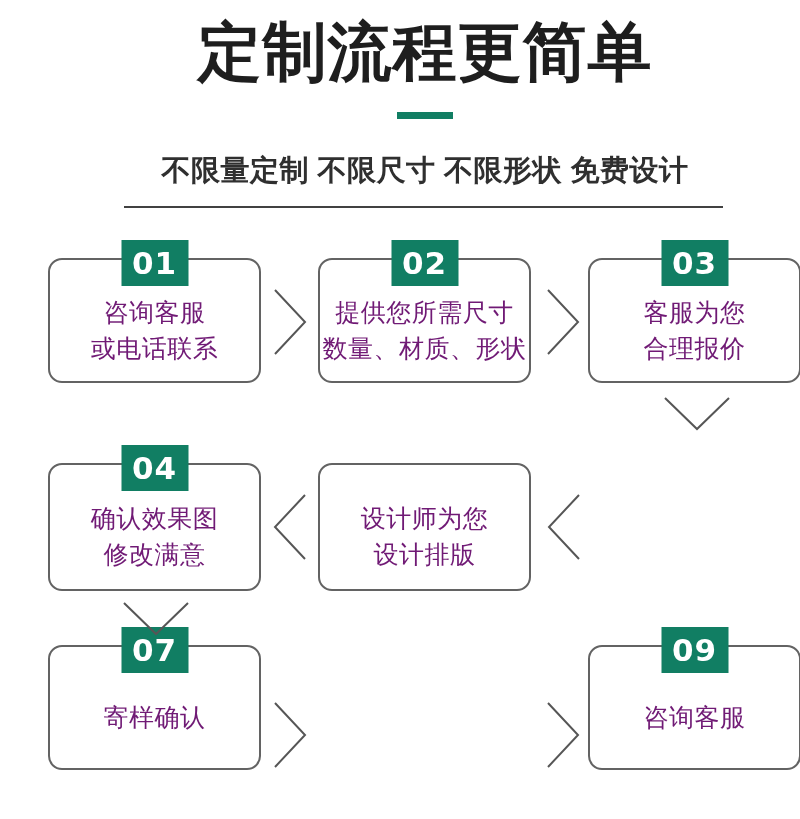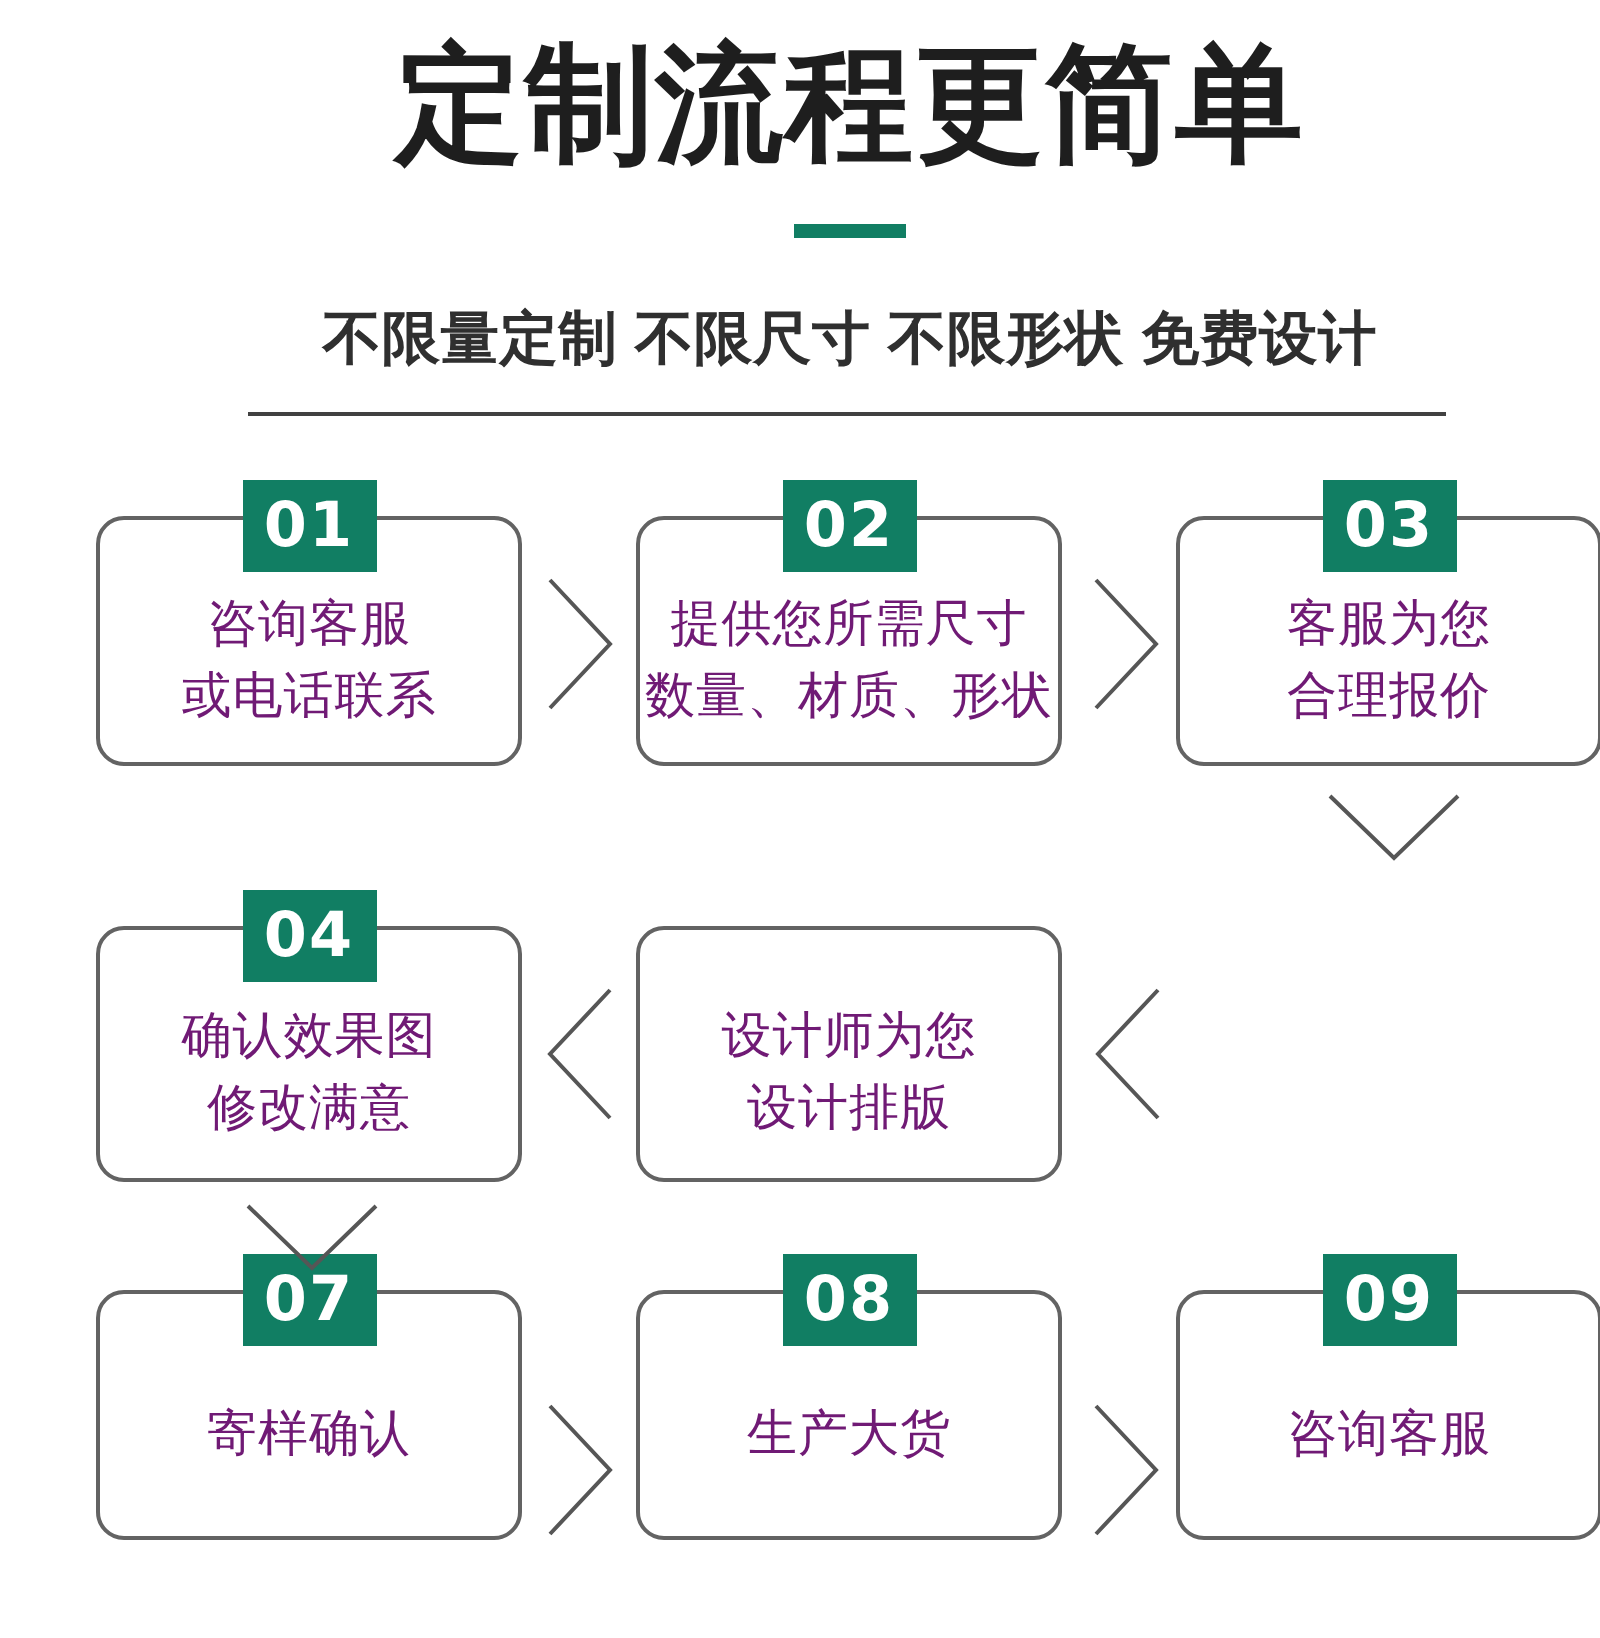--- a/index.html
+++ b/index.html
@@ -92,26 +92,20 @@
     <div class="step-text">设计师为您
 设计排版</div>
   </div>
 
   <div class="step c1 r3">
     <div class="badge">
         <span>07</span>
       </div>
     <div class="step-text">寄样确认</div>
   </div>
-  <div class="step c2 r3">
-    <div class="badge">
-        <span>08</span>
-      </div>
-    <div class="step-text">生产大货</div>
-  </div>
   <div class="step c3 r3">
     <div class="badge">
         <span>09</span>
       </div>
     <div class="step-text">咨询客服</div>
   </div>
 
   <div class="arrow" style="left:257px;top:288px;">
     <svg width="34" height="68" viewBox="0 0 34 68">
         <polyline points="2,2 32,34 2,66" fill="none" stroke="#565656" stroke-width="2"></polyline>

